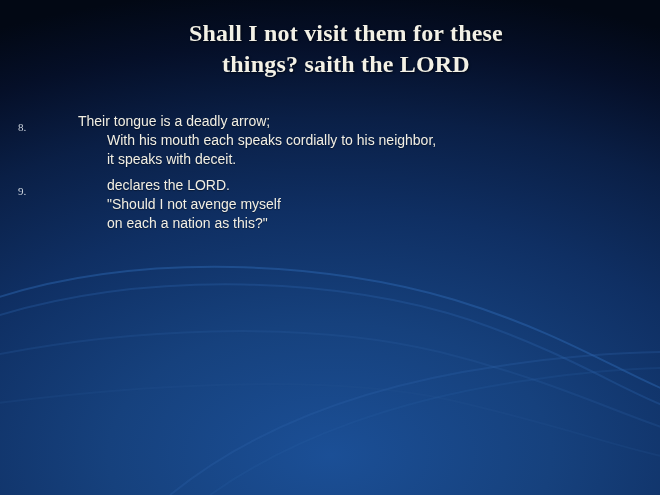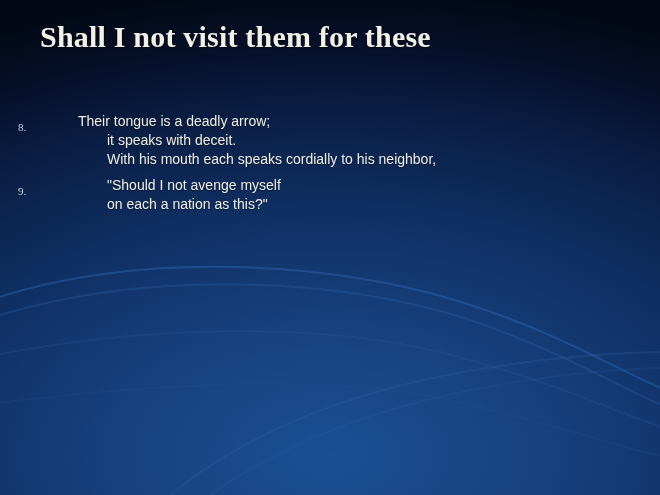--- a/index.html
+++ b/index.html
@@ -20,28 +20,28 @@
     background: radial-gradient(ellipse 120% 95% at 50% 92%, #1b4f96 0%, #16417d 28%, #0f2f63 52%, #0a1f46 72%, #050f28 88%, #020814 100%);
     overflow: hidden;
   }
   .swoosh-layer {
     position: absolute;
     inset: 0;
     pointer-events: none;
   }
   .title {
     position: absolute;
-    left: 40px;
+    left: 56px;
     top: 18px;
     width: 580px;
-    text-align: left;
+    text-align: center;
     color: #f3f1e6;
     font-family: "Liberation Serif", serif;
     font-weight: bold;
-    font-size: 30px;
+    font-size: 24px;
     line-height: 1.28;
     letter-spacing: 0.2px;
     text-shadow: 1px 1px 2px rgba(0,0,0,0.55);
   }
   .body-block {
     position: absolute;
     left: 0;
     top: 112px;
     width: 660px;
   }
@@ -81,31 +81,33 @@
       <path d="M-10 318 C 150 268, 345 278, 470 320 C 570 354, 625 392, 670 408" fill="none" stroke="#2a61a8" stroke-opacity="0.35" stroke-width="2"></path>
       <path d="M-10 356 C 120 330, 300 318, 440 352 C 545 378, 615 412, 670 430" fill="none" stroke="#27599b" stroke-opacity="0.30" stroke-width="2"></path>
       <path d="M-10 404 C 130 386, 320 372, 450 400 C 555 424, 620 448, 670 458" fill="none" stroke="#24528f" stroke-opacity="0.26" stroke-width="2"></path>
       <path d="M170 495 C 250 430, 360 386, 500 366 C 580 354, 640 352, 672 352" fill="none" stroke="#2d66ad" stroke-opacity="0.28" stroke-width="2"></path>
       <path d="M210 495 C 290 438, 400 398, 530 380 C 600 370, 650 368, 672 368" fill="none" stroke="#295ea3" stroke-opacity="0.22" stroke-width="2"></path>
     </svg>
   </div>
 
   <div class="title">
     <div>Shall I not visit them for these</div>
+    <div>things? saith the LORD</div>
   </div>
 
   <div class="body-block">
 
     <div class="verse">
       <span class="verse-num">8.</span>
       <div class="line">Their tongue is a deadly arrow;</div>
+      <div class="line indent">With his mouth each speaks cordially to his neighbor,</div>
       <div class="line indent">it speaks with deceit.</div>
-      <div class="line indent">With his mouth each speaks cordially to his neighbor,</div>
     </div>
 
     <div class="verse">
       <span class="verse-num">9.</span>
+      <div class="line indent">declares the LORD.</div>
       <div class="line indent">"Should I not avenge myself</div>
       <div class="line indent">on each a nation as this?"</div>
     </div>
 
   </div>
 </div>
 
 </body></html>

